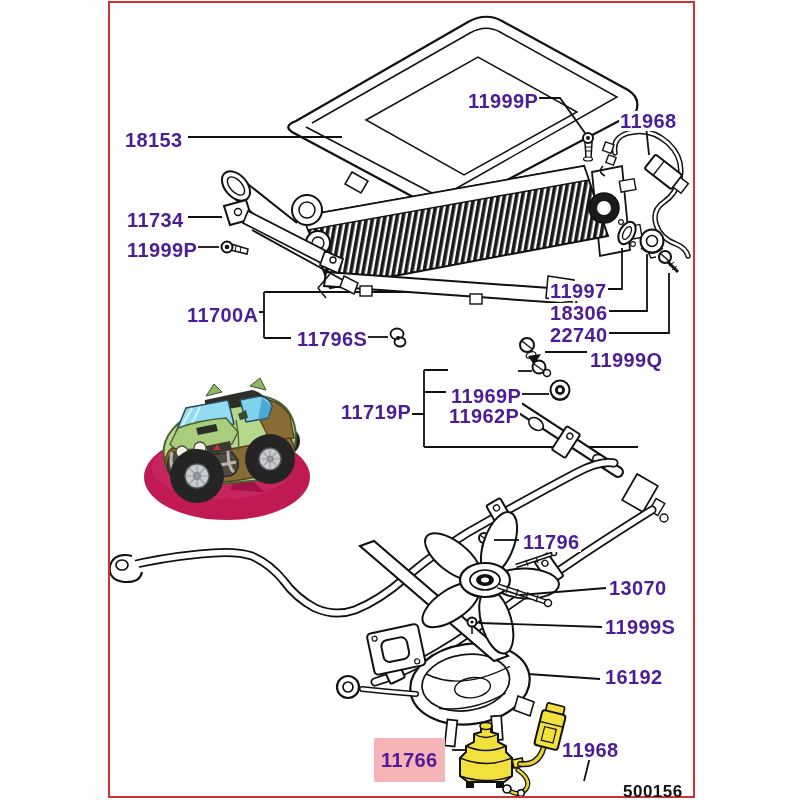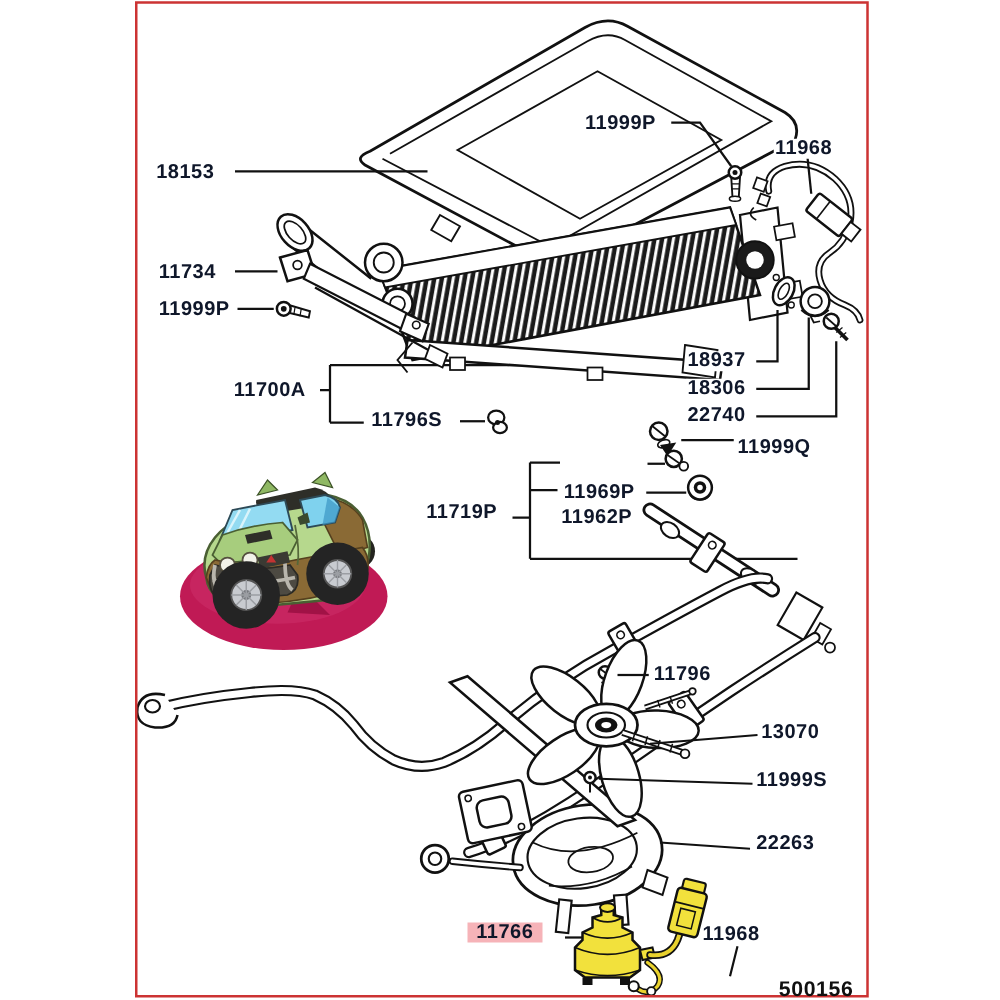--- a/index.html
+++ b/index.html
@@ -2,23 +2,23 @@
 <html><head>
 <meta charset="utf-8">
 <style>
   html,body{margin:0;padding:0;background:#fff;}
   #stage{position:relative;width:800px;height:800px;background:#ffffff;overflow:hidden;
          font-family:"Liberation Sans", sans-serif;}
   #frame-border{position:absolute;left:108px;top:1px;width:583px;height:793px;
 ated        border:2.5px solid #cc3333;pointer-events:none;}
   #frame-border{border:2.5px solid #cc3333;}
   svg{position:absolute;left:0;top:0;}
-  .plabel{position:absolute;font-weight:bold;font-size:16px;line-height:1;color:#0f172a;
+  .plabel{position:absolute;font-weight:bold;font-size:20px;line-height:1;color:#4c1d95;
           letter-spacing:0.4px;background:#ffffff;padding:0 1px;white-space:nowrap;text-align:right;}
-  .plabel.hl{background:#f6b3b8;padding:0 7px;}
+  .plabel.hl{background:#f6b3b8;padding:12px 7px;}
   .dwgcode{position:absolute;font-weight:bold;font-size:17px;line-height:1;color:#101010;
           letter-spacing:0.5px;margin-top:12px;}
   .k{stroke:#111;fill:none}
 </style>
 </head>
 <body>
 
 <div id="stage">
 
 <svg width="800" height="800" viewBox="0 0 800 800">
@@ -322,28 +322,28 @@
 
 <div id="frame-border"></div>
 
 <div class="plabel" style="left:124px;top:130px">18153</div>
 <div class="plabel" style="left:467px;top:91px">11999P</div>
 <div class="plabel" style="left:619px;top:111px">11968</div>
 <div class="plabel" style="left:126px;top:210px">11734</div>
 <div class="plabel" style="left:126px;top:240px">11999P</div>
 <div class="plabel" style="left:186px;top:305px">11700A</div>
 <div class="plabel" style="left:296px;top:329px">11796S</div>
-<div class="plabel" style="left:549px;top:281px">18937</div>
+<div class="plabel" style="left:549px;top:281px">11997</div>
 <div class="plabel" style="left:549px;top:303px">18306</div>
 <div class="plabel" style="left:549px;top:325px">22740</div>
 <div class="plabel" style="left:589px;top:350px">11999Q</div>
 <div class="plabel" style="left:450px;top:386px">11969P</div>
 <div class="plabel" style="left:448px;top:406px">11962P</div>
 <div class="plabel" style="left:340px;top:402px">11719P</div>
 <div class="plabel" style="left:522px;top:532px">11796</div>
 <div class="plabel" style="left:608px;top:578px">13070</div>
 <div class="plabel" style="left:604px;top:617px">11999S</div>
-<div class="plabel" style="left:604px;top:667px">22263</div>
+<div class="plabel" style="left:604px;top:667px">16192</div>
 <div class="plabel hl" style="left:374px;top:738px">11766</div>
 <div class="plabel" style="left:561px;top:740px">11968</div>
 <div class="dwgcode" style="left:623px;top:771px">500156</div>
 
 </div>
 
 </body></html>

